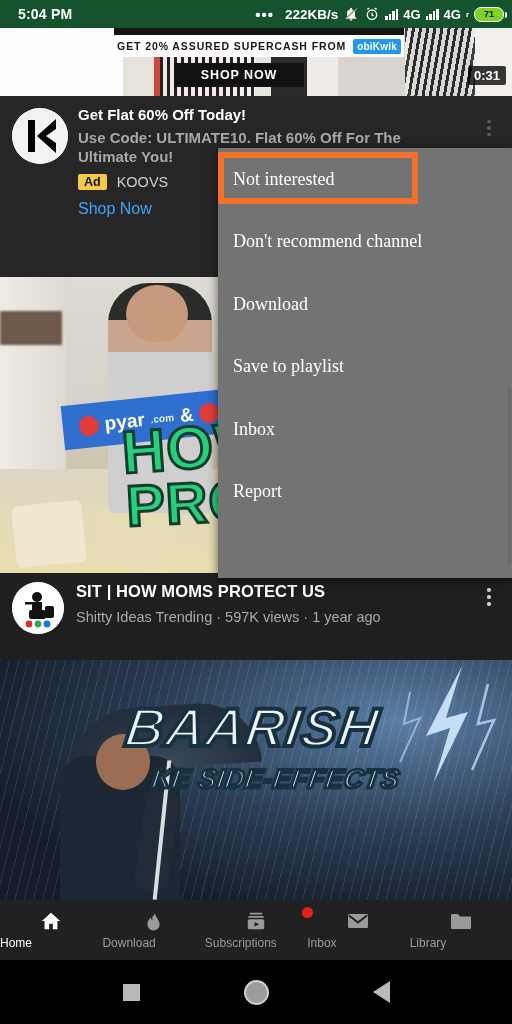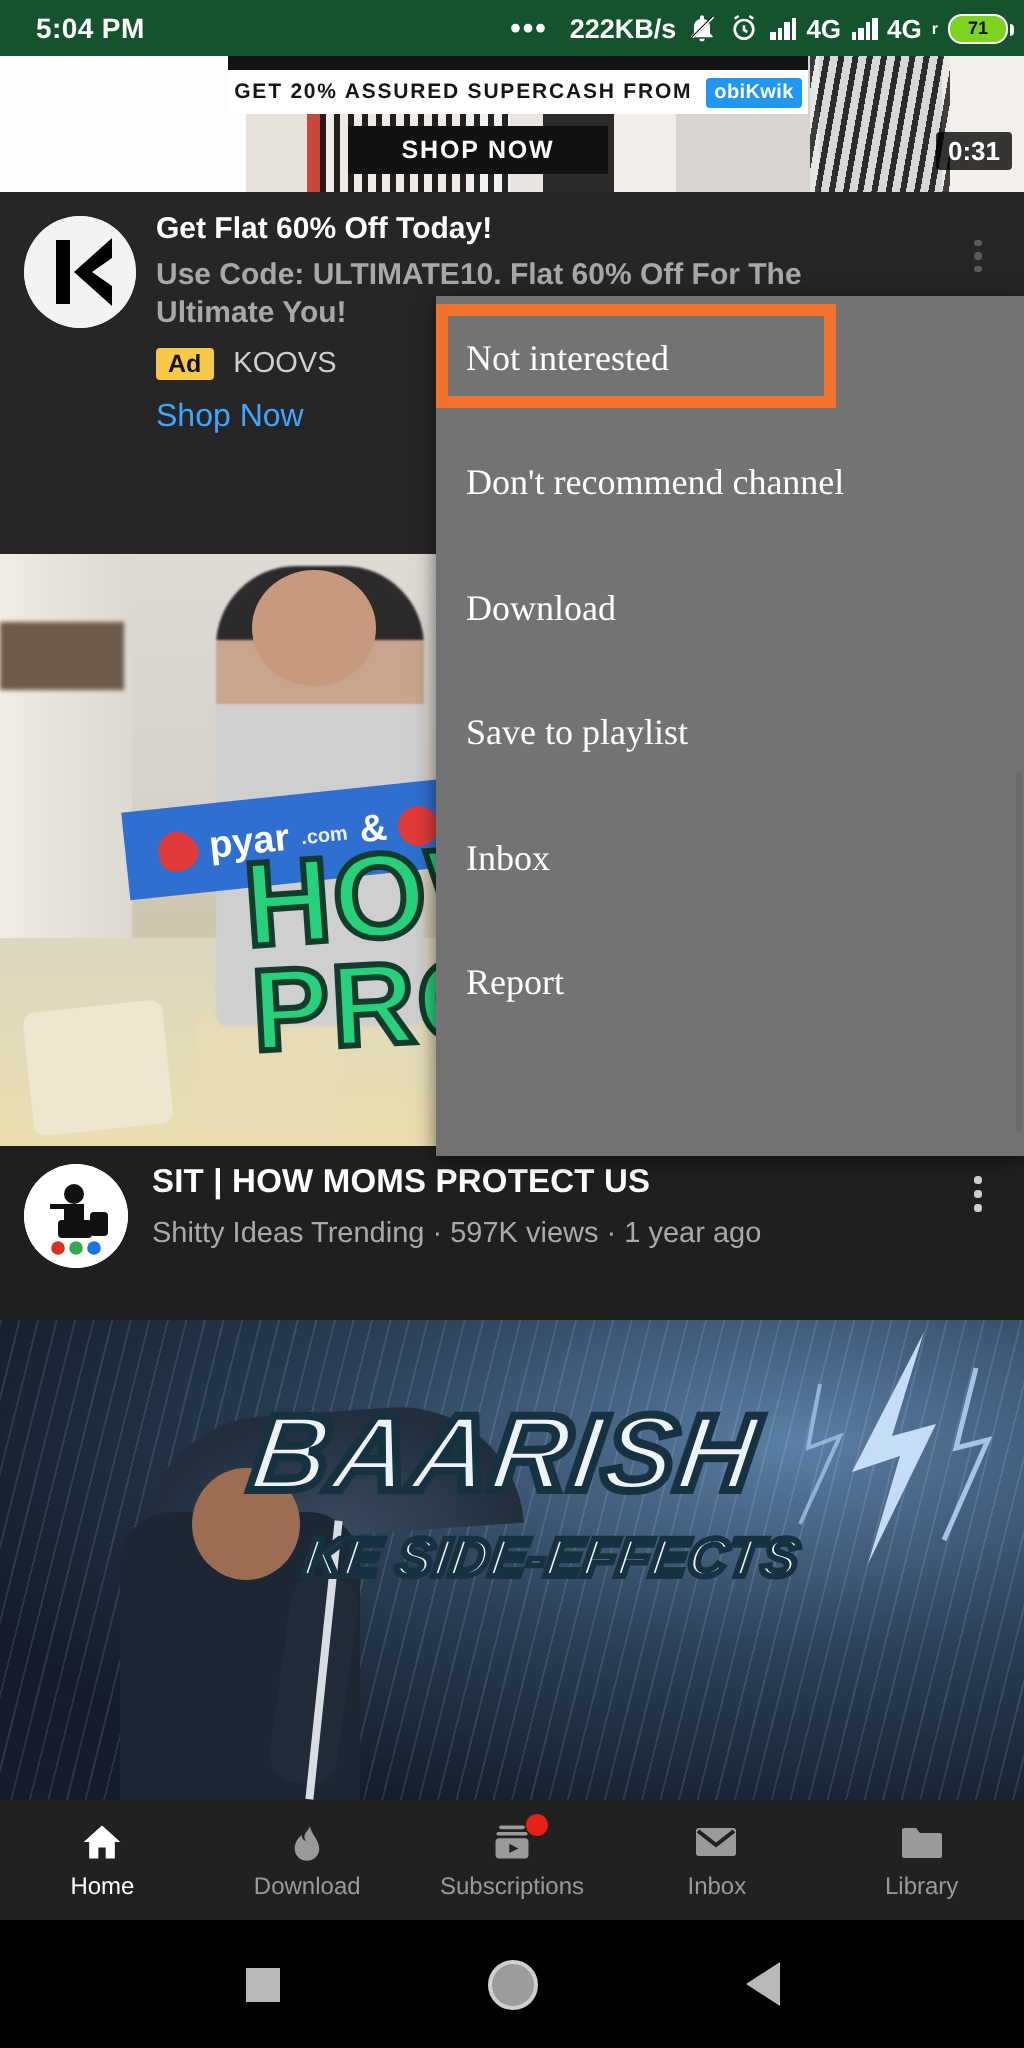--- a/index.html
+++ b/index.html
@@ -115,21 +115,21 @@
 
   
   .menu{position:absolute;left:218px;top:148px;width:294px;height:430px;background:#737373;z-index:30;
       box-shadow:0 2px 10px rgba(0,0,0,.55);font-family:Liberation Serif, serif;}
   .menu-item{height:62.5px;display:flex;align-items:center;padding-left:15px;color:#fff;font-size:18px;}
   .menu-scroll{position:absolute;right:1px;top:238px;width:3px;height:180px;background:#6a6a6a;border-radius:2px;}
   .hl-box{position:absolute;left:218px;top:152px;width:200px;height:52px;border:6px solid #f2722b;z-index:31;pointer-events:none;}
 
   
   .bnav{position:absolute;left:0;bottom:64px;width:512px;height:60px;background:#212121;display:flex;z-index:35;}
-  .bnav-item{flex:1;display:flex;flex-direction:column;align-items:center;justify-content:center;gap:4px;}
+  .bnav-item{flex:1;display:flex;flex-direction:column;justify-content:center;gap:4px;}
   .bnav-ic{height:22px;display:flex;align-items:center;justify-content:center;position:relative;}
   .bnav-lb{font-size:12px;color:#9a9a9a;}
   .bnav-item.active .bnav-lb{color:#fff;}
   .badge-dot{position:absolute;right:-6px;top:-3px;width:11px;height:11px;border-radius:50%;background:#e62117;}
 
   
   .anav{position:absolute;left:0;bottom:0;width:512px;height:64px;background:#000;display:flex;
       align-items:center;justify-content:center;gap:104px;z-index:36;}
   .anav .sq{width:17px;height:17px;background:#b9b9b9;}
   .anav .ci{width:25px;height:25px;border-radius:50%;border:2.5px solid #cfcfcf;background:#9c9c9c;}

